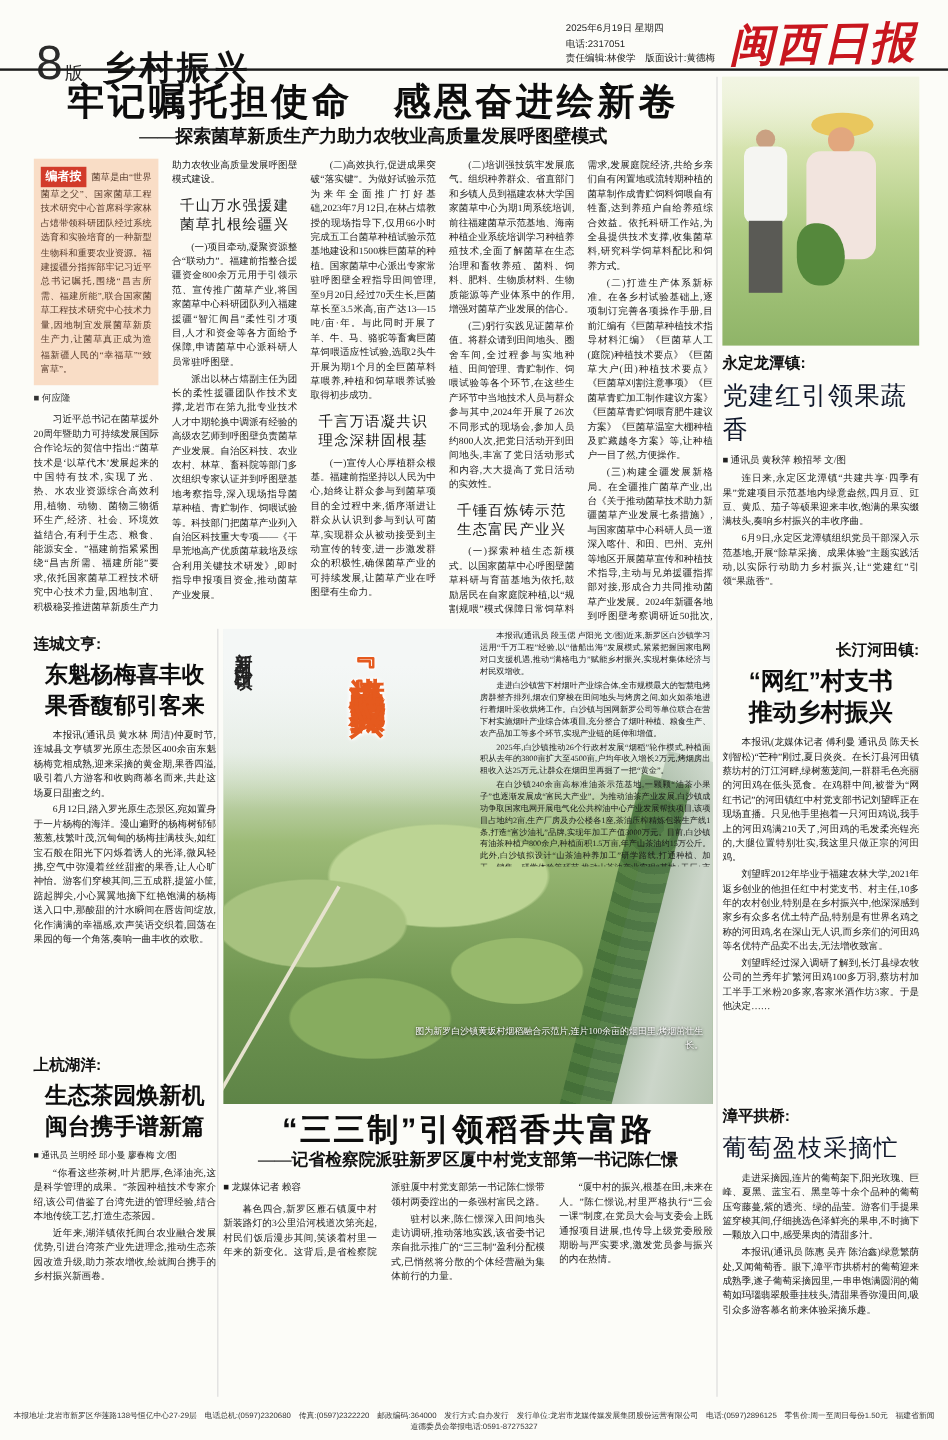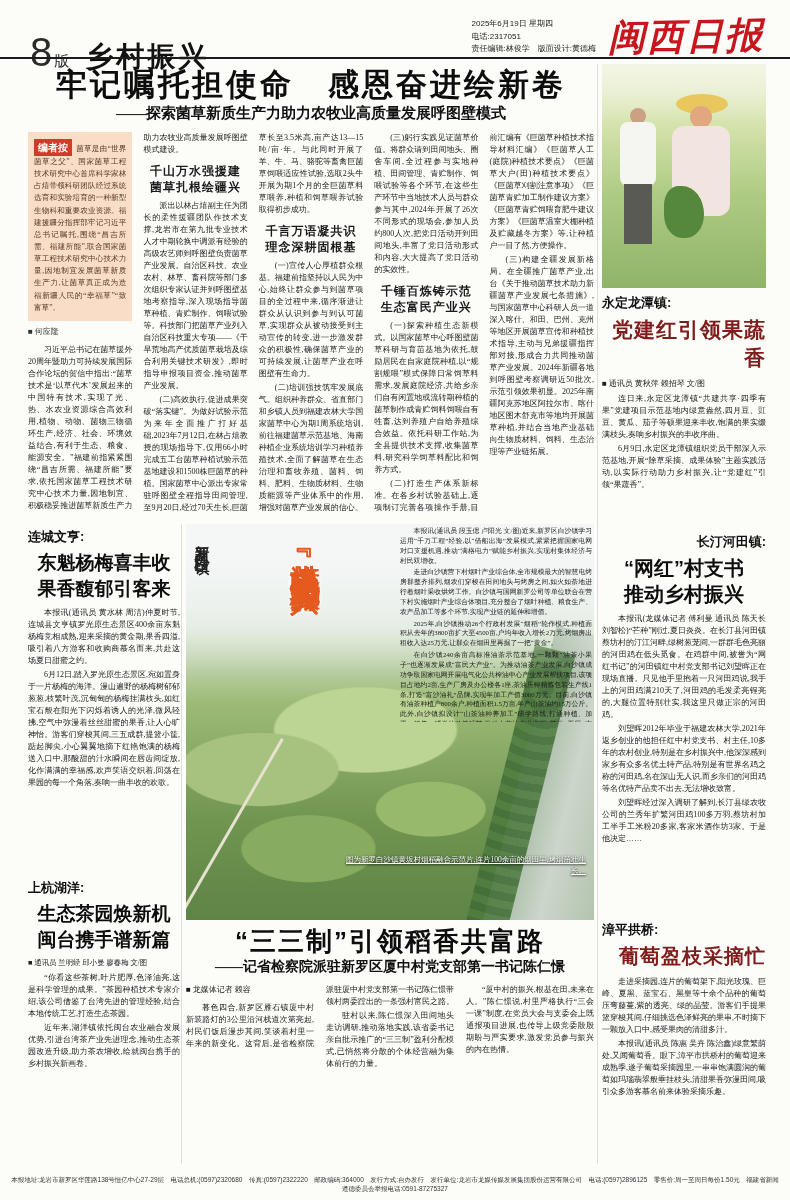--- a/index.html
+++ b/index.html
@@ -16,21 +16,21 @@
   .masthead{font-size:37px;font-weight:900;color:#c8161e;font-style:italic;letter-spacing:2px;
             font-family:"Liberation Serif",serif;transform:rotate(-1deg);}
   .hdr-rule{left:0;right:0;top:57px;height:2px;background:#1c1c1c;}
   
   .m-headline{left:28px;top:64px;width:566px;text-align:center;font-size:31px;font-weight:900;
               letter-spacing:3px;font-family:"Liberation Sans",sans-serif;color:#0d0d0d;}
   .m-subtitle{left:28px;top:104px;width:566px;text-align:center;font-size:15px;font-weight:700;color:#111;}
   .m-body{left:28px;top:132px;width:566px;height:394px;column-count:5;column-gap:11px;
           font-size:8px;line-height:1.5;text-align:justify;overflow:hidden;column-fill:auto;}
   .m-body p{margin:0 0 2px 0;text-indent:2em;}
-  .subhead{text-align:center;font-weight:700;font-size:12px;letter-spacing:1px;margin:7px 0 5px;
+  .subhead{text-align:center;font-weight:400;font-size:12px;letter-spacing:1px;margin:7px 0 5px;
            font-family:"Liberation Sans",sans-serif;line-height:1.35;break-inside:avoid;}
   .subhead span{display:block;}
   .note-box{break-inside:avoid;background:#f9ddc6;padding:7px 6px;margin:0 0 5px 0;}
   .note-label{display:inline-block;background:#d23b2a;color:#fff;font-weight:bold;font-size:10px;
               padding:1px 4px;margin-right:4px;font-family:"Liberation Sans",sans-serif;}
   .note-text{display:inline;font-size:7.6px;line-height:1.6;color:#55392a;}
   .note-author{text-indent:0 !important;margin:2px 0 6px 0 !important;color:#333;}
   
   .rail{left:602px;top:64px;width:164px;}
   .photo-a{position:relative;width:164px;height:224px;overflow:hidden;
@@ -40,22 +40,22 @@
   .pa-man{position:absolute;right:26px;top:30px;width:78px;height:190px;filter:blur(.4px);}
   .pa-hat{position:absolute;left:14px;top:0;width:52px;height:20px;border-radius:50%;background:#e9c75e;}
   .pa-face{position:absolute;left:28px;top:12px;width:22px;height:22px;border-radius:50%;background:#e2a77e;}
   .pa-shirt{position:absolute;left:10px;top:32px;width:58px;height:90px;border-radius:12px;background:#f2e4de;}
   .pa-veg{position:absolute;left:2px;top:92px;width:40px;height:52px;border-radius:40% 60% 50% 50%;background:#55883c;}
   .pa-man2{position:absolute;left:14px;top:44px;width:46px;height:150px;filter:blur(.6px);}
   .pa2-head{position:absolute;left:14px;top:0;width:16px;height:16px;border-radius:50%;background:#caa182;}
   .pa2-shirt{position:absolute;left:4px;top:14px;width:36px;height:64px;border-radius:8px;background:#f5f5f2;}
   .pa2-pants{position:absolute;left:8px;top:76px;width:28px;height:60px;background:#5a5a55;}
   .kicker{font-family:"Liberation Sans",sans-serif;font-weight:700;font-size:13px;color:#111;}
-  .r-head1{font-family:"Liberation Sans",sans-serif;font-weight:700;font-size:21px;letter-spacing:1px;
-           text-align:right;color:#7f1d1d;}
+  .r-head1{font-family:"Liberation Sans",sans-serif;font-weight:400;font-size:21px;letter-spacing:1px;
+           text-align:left;color:#0f172a;}
   .r-head2{font-family:"Liberation Sans",sans-serif;font-weight:900;font-size:20px;text-align:center;
            line-height:1.3;color:#0d0d0d;}
   .byline{font-size:8px;color:#222;}
   .body8{font-size:8px;line-height:1.5;text-align:justify;overflow:hidden;}
   .body8 p{margin:0 0 2px;text-indent:2em;}
   
   .leftcol{left:28px;width:152px;}
   .l-head{font-family:"Liberation Sans",sans-serif;font-weight:900;font-size:19px;text-align:center;
           line-height:1.35;color:#0d0d0d;}
   
@@ -76,21 +76,21 @@
   .pb-haze{position:absolute;left:0;top:0;right:0;height:150px;background:linear-gradient(180deg,#f4f7f6 20%,transparent);}
   .f-kicker{position:absolute;left:6px;top:8px;writing-mode:vertical-rl;text-orientation:upright;
             font-family:"Liberation Sans",sans-serif;font-size:15px;font-weight:600;letter-spacing:4px;color:#222;}
   .f-vhead{position:absolute;left:104px;top:14px;height:378px;writing-mode:vertical-rl;text-orientation:upright;
            font-family:"Liberation Sans",sans-serif;font-size:30px;font-weight:900;color:#e55a1e;line-height:1;
            letter-spacing:2px;text-shadow:0 0 3px #fff,0 0 3px #fff,0 0 5px #fff;}
   .f-text{position:absolute;left:214px;top:2px;width:192px;height:196px;font-size:6.8px;line-height:1.45;
           text-align:justify;overflow:hidden;}
   .f-text p{margin:0 0 2px;text-indent:2em;}
   .f-caption{position:absolute;left:152px;top:330px;width:248px;text-align:right;font-size:7.5px;
-             line-height:1.5;color:#fff;text-shadow:0 0 2px rgba(0,0,0,.7),0 1px 2px rgba(0,0,0,.5);text-decoration:underline;}
+             line-height:1.5;color:#fff;text-shadow:0 0 2px rgba(0,0,0,.7),0 1px 2px rgba(0,0,0,.5);}
   
   .b-head{left:186px;top:924px;width:408px;text-align:center;font-size:26px;font-weight:900;
           letter-spacing:2px;font-family:"Liberation Sans",sans-serif;color:#0d0d0d;}
   .b-sub{left:186px;top:958px;width:408px;text-align:center;font-size:14px;font-weight:700;color:#111;}
   .b-cols{left:186px;top:984px;width:408px;max-height:186px;column-count:3;column-gap:12px;
           font-size:8px;line-height:1.5;text-align:justify;overflow:hidden;}
   .b-cols p{margin:0 0 2px;text-indent:2em;}
   .b-byline{text-indent:0 !important;margin-bottom:6px !important;}
   
   .vrule1{left:597px;top:64px;width:1px;height:1100px;background:#ddd;}
@@ -124,20 +124,21 @@
   <div class="abs m-body">
     <div class="note-box">
       <span class="note-label">编者按</span><span class="note-text">菌草是由“世界菌草之父”、国家菌草工程技术研究中心首席科学家林占熺带领科研团队经过系统选育和实验培育的一种新型生物科和重要农业资源。福建援疆分指挥部牢记习近平总书记嘱托,围绕“昌吉所需、福建所能”,联合国家菌草工程技术研究中心技术力量,因地制宜发展菌草新质生产力,让菌草真正成为造福新疆人民的“幸福草”“致富草”。</span>
     </div>
     <p class="note-author">■ 何应隆</p>
     <p>习近平总书记在菌草援外20周年暨助力可持续发展国际合作论坛的贺信中指出:“菌草技术是‘以草代木’发展起来的中国特有技术,实现了光、热、水农业资源综合高效利用,植物、动物、菌物三物循环生产,经济、社会、环境效益结合,有利于生态、粮食、能源安全。”福建前指紧紧围绕“昌吉所需、福建所能”要求,依托国家菌草工程技术研究中心技术力量,因地制宜、积极稳妥推进菌草新质生产力助力农牧业高质量发展呼图壁模式建设。</p>
     <div class="subhead">
       <span>千山万水强援建</span>
       <span>菌草扎根绘疆兴</span>
     </div>
+    <p>(一)项目牵动,凝聚资源整合“联动力”。福建前指整合援疆资金800余万元用于引领示范、宣传推广菌草产业,将国家菌草中心科研团队列入福建援疆“智汇闽昌”柔性引才项目,人才和资金等各方面给予保障,申请菌草中心派科研人员常驻呼图壁。</p>
     <p>派出以林占熺副主任为团长的柔性援疆团队作技术支撑,龙岩市在第九批专业技术人才中期轮换中调派有经验的高级农艺师到呼图壁负责菌草产业发展。自治区科技、农业农村、林草、畜科院等部门多次组织专家认证并到呼图壁基地考察指导,深入现场指导菌草种植、青贮制作、饲喂试验等。科技部门把菌草产业列入自治区科技重大专项——《干旱荒地高产优质菌草栽培及综合利用关键技术研发》,即时指导申报项目资金,推动菌草产业发展。</p>
     <p>(二)高效执行,促进成果突破“落实键”。为做好试验示范为来年全面推广打好基础,2023年7月12日,在林占熺教授的现场指导下,仅用66小时完成五工台菌草种植试验示范基地建设和1500株巨菌草的种植。国家菌草中心派出专家常驻呼图壁全程指导田间管理,至9月20日,经过70天生长,巨菌草长至3.5米高,亩产达13—15吨/亩·年。与此同时开展了羊、牛、马、骆驼等畜禽巨菌草饲喂适应性试验,选取2头牛开展为期1个月的全巨菌草料草喂养,种植和饲草喂养试验取得初步成功。</p>
     <div class="subhead">
       <span>千言万语凝共识</span>
       <span>理念深耕固根基</span>
     </div>
     <p>(一)宣传人心厚植群众根基。福建前指坚持以人民为中心,始终让群众参与到菌草项目的全过程中来,循序渐进让群众从认识到参与到认可菌草,实现群众从被动接受到主动宣传的转变,进一步激发群众的积极性,确保菌草产业的可持续发展,让菌草产业在呼图壁有生命力。</p>
     <p>(二)培训强技筑牢发展底气。组织种养群众、省直部门和乡镇人员到福建农林大学国家菌草中心为期1周系统培训,前往福建菌草示范基地、海南种植企业系统培训学习种植养殖技术,全面了解菌草在生态治理和畜牧养殖、菌料、饲料、肥料、生物质材料、生物质能源等产业体系中的作用,增强对菌草产业发展的信心。</p>
     <p>(三)躬行实践见证菌草价值。将群众请到田间地头、圈舍车间,全过程参与实地种植、田间管理、青贮制作、饲喂试验等各个环节,在这些生产环节中当地技术人员与群众参与其中,2024年开展了26次不同形式的现场会,参加人员约800人次,把党日活动开到田间地头,丰富了党日活动形式和内容,大大提高了党日活动的实效性。</p>
     <div class="subhead">

